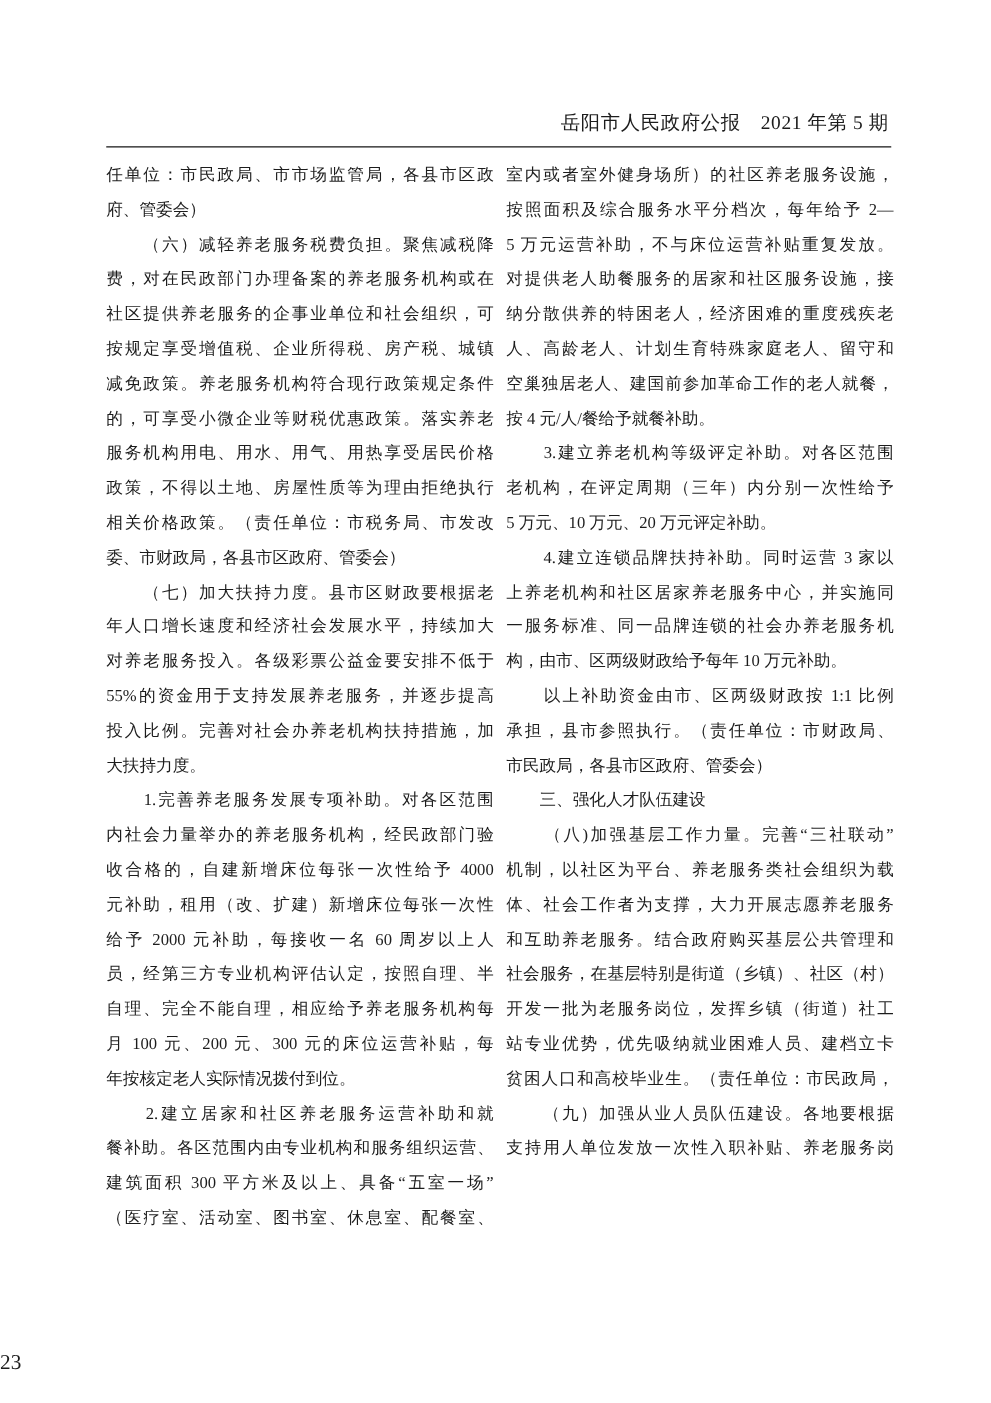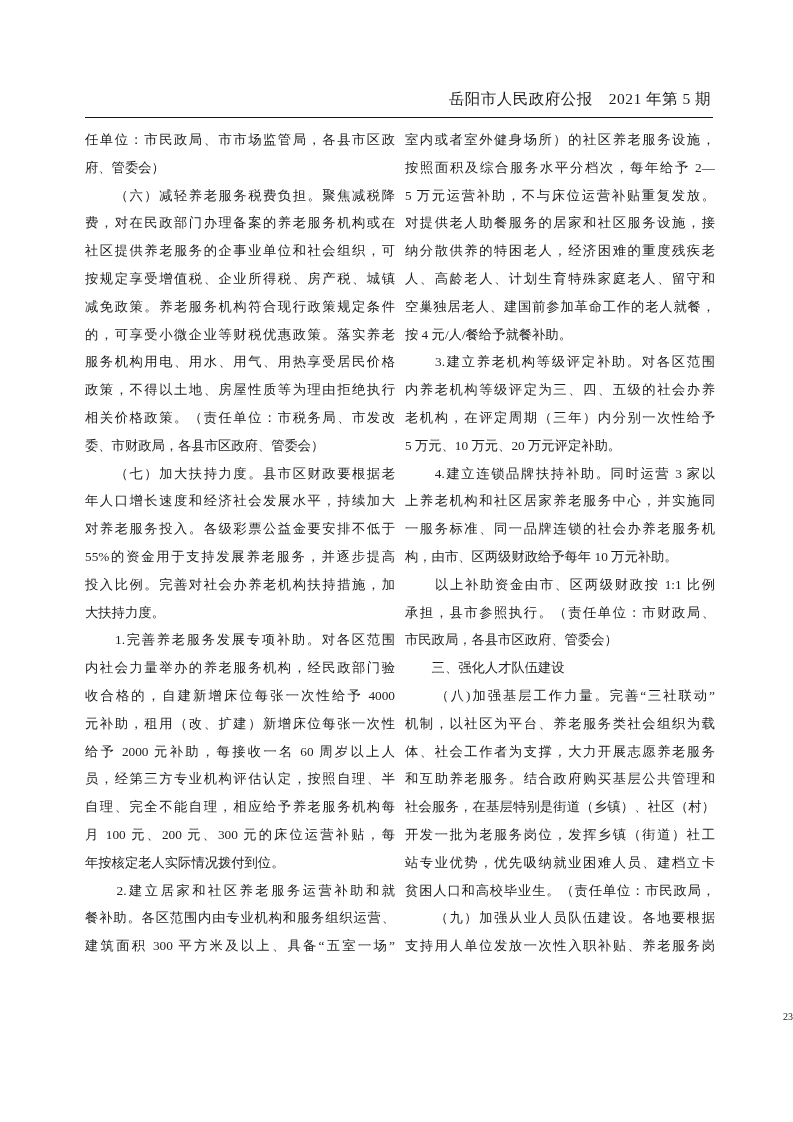--- a/index.html
+++ b/index.html
@@ -51,25 +51,25 @@
     text-align: justify;
     text-align-last: justify;
     overflow: hidden;
     white-space: nowrap;
   }
   .line.para-end {
     text-align-last: left;
   }
   .page-number {
     position: absolute;
-    top: 1008px;
+    top: 1081px;
     left: 0;
     width: 100%;
-    text-align: right;
-    font-size: 10px;
+    text-align: left;
+    font-size: 17px;
     line-height: 18px;
   }
 </style>
 </head>
 <body>
 
 <div class="page">
 
   <div class="header-title">岳阳市人民政府公报　2021 年第 5 期</div>
 
@@ -100,32 +100,32 @@
         <div class="line">收合格的，自建新增床位每张一次性给予 4000</div>
         <div class="line">元补助，租用（改、扩建）新增床位每张一次性</div>
         <div class="line">给予 2000 元补助，每接收一名 60 周岁以上人</div>
         <div class="line">员，经第三方专业机构评估认定，按照自理、半</div>
         <div class="line">自理、完全不能自理，相应给予养老服务机构每</div>
         <div class="line">月 100 元、200 元、300 元的床位运营补贴，每</div>
         <div class="line para-end">年按核定老人实际情况拨付到位。</div>
         <div class="line">　　2.建立居家和社区养老服务运营补助和就</div>
         <div class="line">餐补助。各区范围内由专业机构和服务组织运营、</div>
         <div class="line">建筑面积 300 平方米及以上、具备“五室一场”</div>
+        <div class="line">（医疗室、活动室、图书室、休息室、配餐室、</div>
       </div>
     <div class="column" id="right-column-lines">
         <div class="line">室内或者室外健身场所）的社区养老服务设施，</div>
         <div class="line">按照面积及综合服务水平分档次，每年给予 2—</div>
         <div class="line">5 万元运营补助，不与床位运营补贴重复发放。</div>
         <div class="line">对提供老人助餐服务的居家和社区服务设施，接</div>
         <div class="line">纳分散供养的特困老人，经济困难的重度残疾老</div>
         <div class="line">人、高龄老人、计划生育特殊家庭老人、留守和</div>
         <div class="line">空巢独居老人、建国前参加革命工作的老人就餐，</div>
         <div class="line para-end">按 4 元/人/餐给予就餐补助。</div>
         <div class="line">　　3.建立养老机构等级评定补助。对各区范围</div>
-        <div class="line">内养老机构等级评定为三、四、五级的社会办养</div>
         <div class="line">老机构，在评定周期（三年）内分别一次性给予</div>
         <div class="line para-end">5 万元、10 万元、20 万元评定补助。</div>
         <div class="line">　　4.建立连锁品牌扶持补助。同时运营 3 家以</div>
         <div class="line">上养老机构和社区居家养老服务中心，并实施同</div>
         <div class="line">一服务标准、同一品牌连锁的社会办养老服务机</div>
         <div class="line para-end">构，由市、区两级财政给予每年 10 万元补助。</div>
         <div class="line">　　以上补助资金由市、区两级财政按 1:1 比例</div>
         <div class="line">承担，县市参照执行。（责任单位：市财政局、</div>
         <div class="line para-end">市民政局，各县市区政府、管委会）</div>
         <div class="line para-end">　　三、强化人才队伍建设</div>

